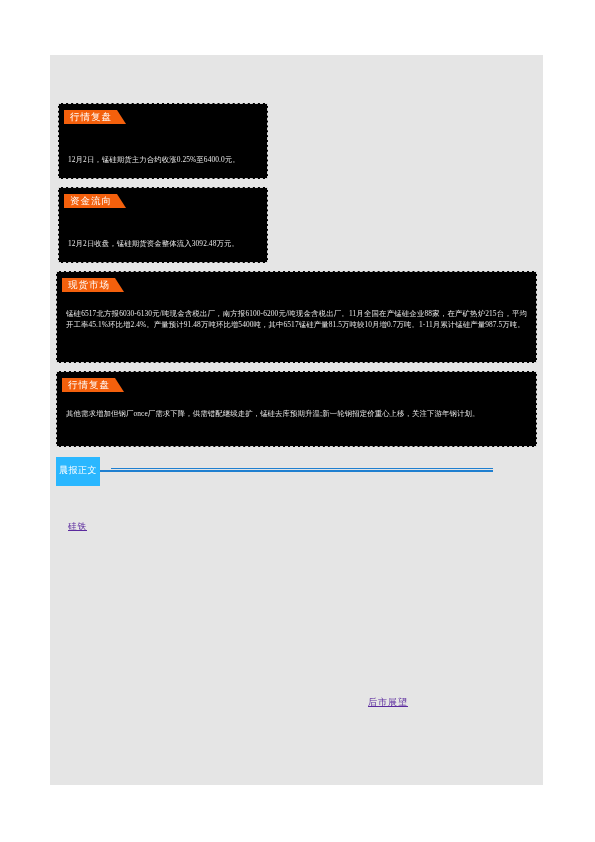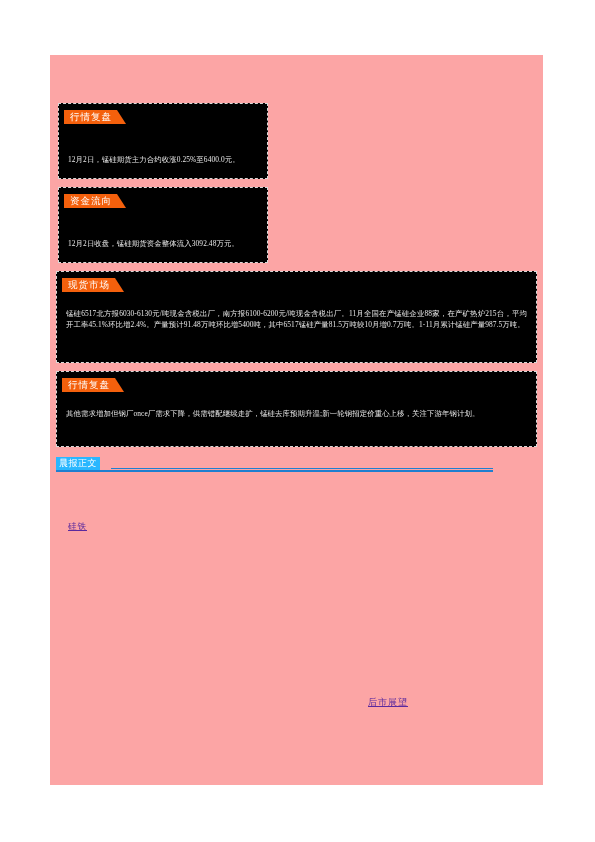--- a/index.html
+++ b/index.html
@@ -6,21 +6,21 @@
   body{
     width:595px;height:842px;background:#ffffff;
     font-family:"Liberation Serif","DejaVu Serif",serif;
     -webkit-font-smoothing:none;
   }
   .page{position:relative;width:595px;height:842px;overflow:hidden;}
 
   
   .panel{
     position:absolute;left:50px;top:55px;width:493px;height:730px;
-    background:#fca5a5;
+    background:#e5e5e5;
   }
 
   
   .box{
     position:absolute;
     border:1px dashed #d8d8d8;
     background:#000000;
     box-sizing:border-box;
   }
   .box.narrow{left:8px;width:210px;}
@@ -63,22 +63,22 @@
   .box-b3 .btxt{top:36px;}
   .box-b4 .btxt{top:36px;}
 
   
   .blue-head{
     position:absolute;left:6px;top:402px;width:437px;height:20px;
   }
   .blue-tag{
     position:absolute;left:0;top:0;height:13px;line-height:13px;
     background:#2ab7ff;color:#ffffff;
-    font-size:9px;letter-spacing:.5px;padding:0 3px;
-    font-family:Liberation Serif, serif;
+    font-size:9px;letter-spacing:.5px;padding:8px 3px;
+    font-family:Liberation Mono, monospace;
     white-space:nowrap;z-index:2;
   }
   .blue-rule{
     position:absolute;left:0;top:13px;width:437px;height:2px;
     background:#1f7fd0;
   }
   .blue-rule2{
     position:absolute;left:55px;top:11px;width:382px;height:1px;
     background:#1f7fd0;
   }

